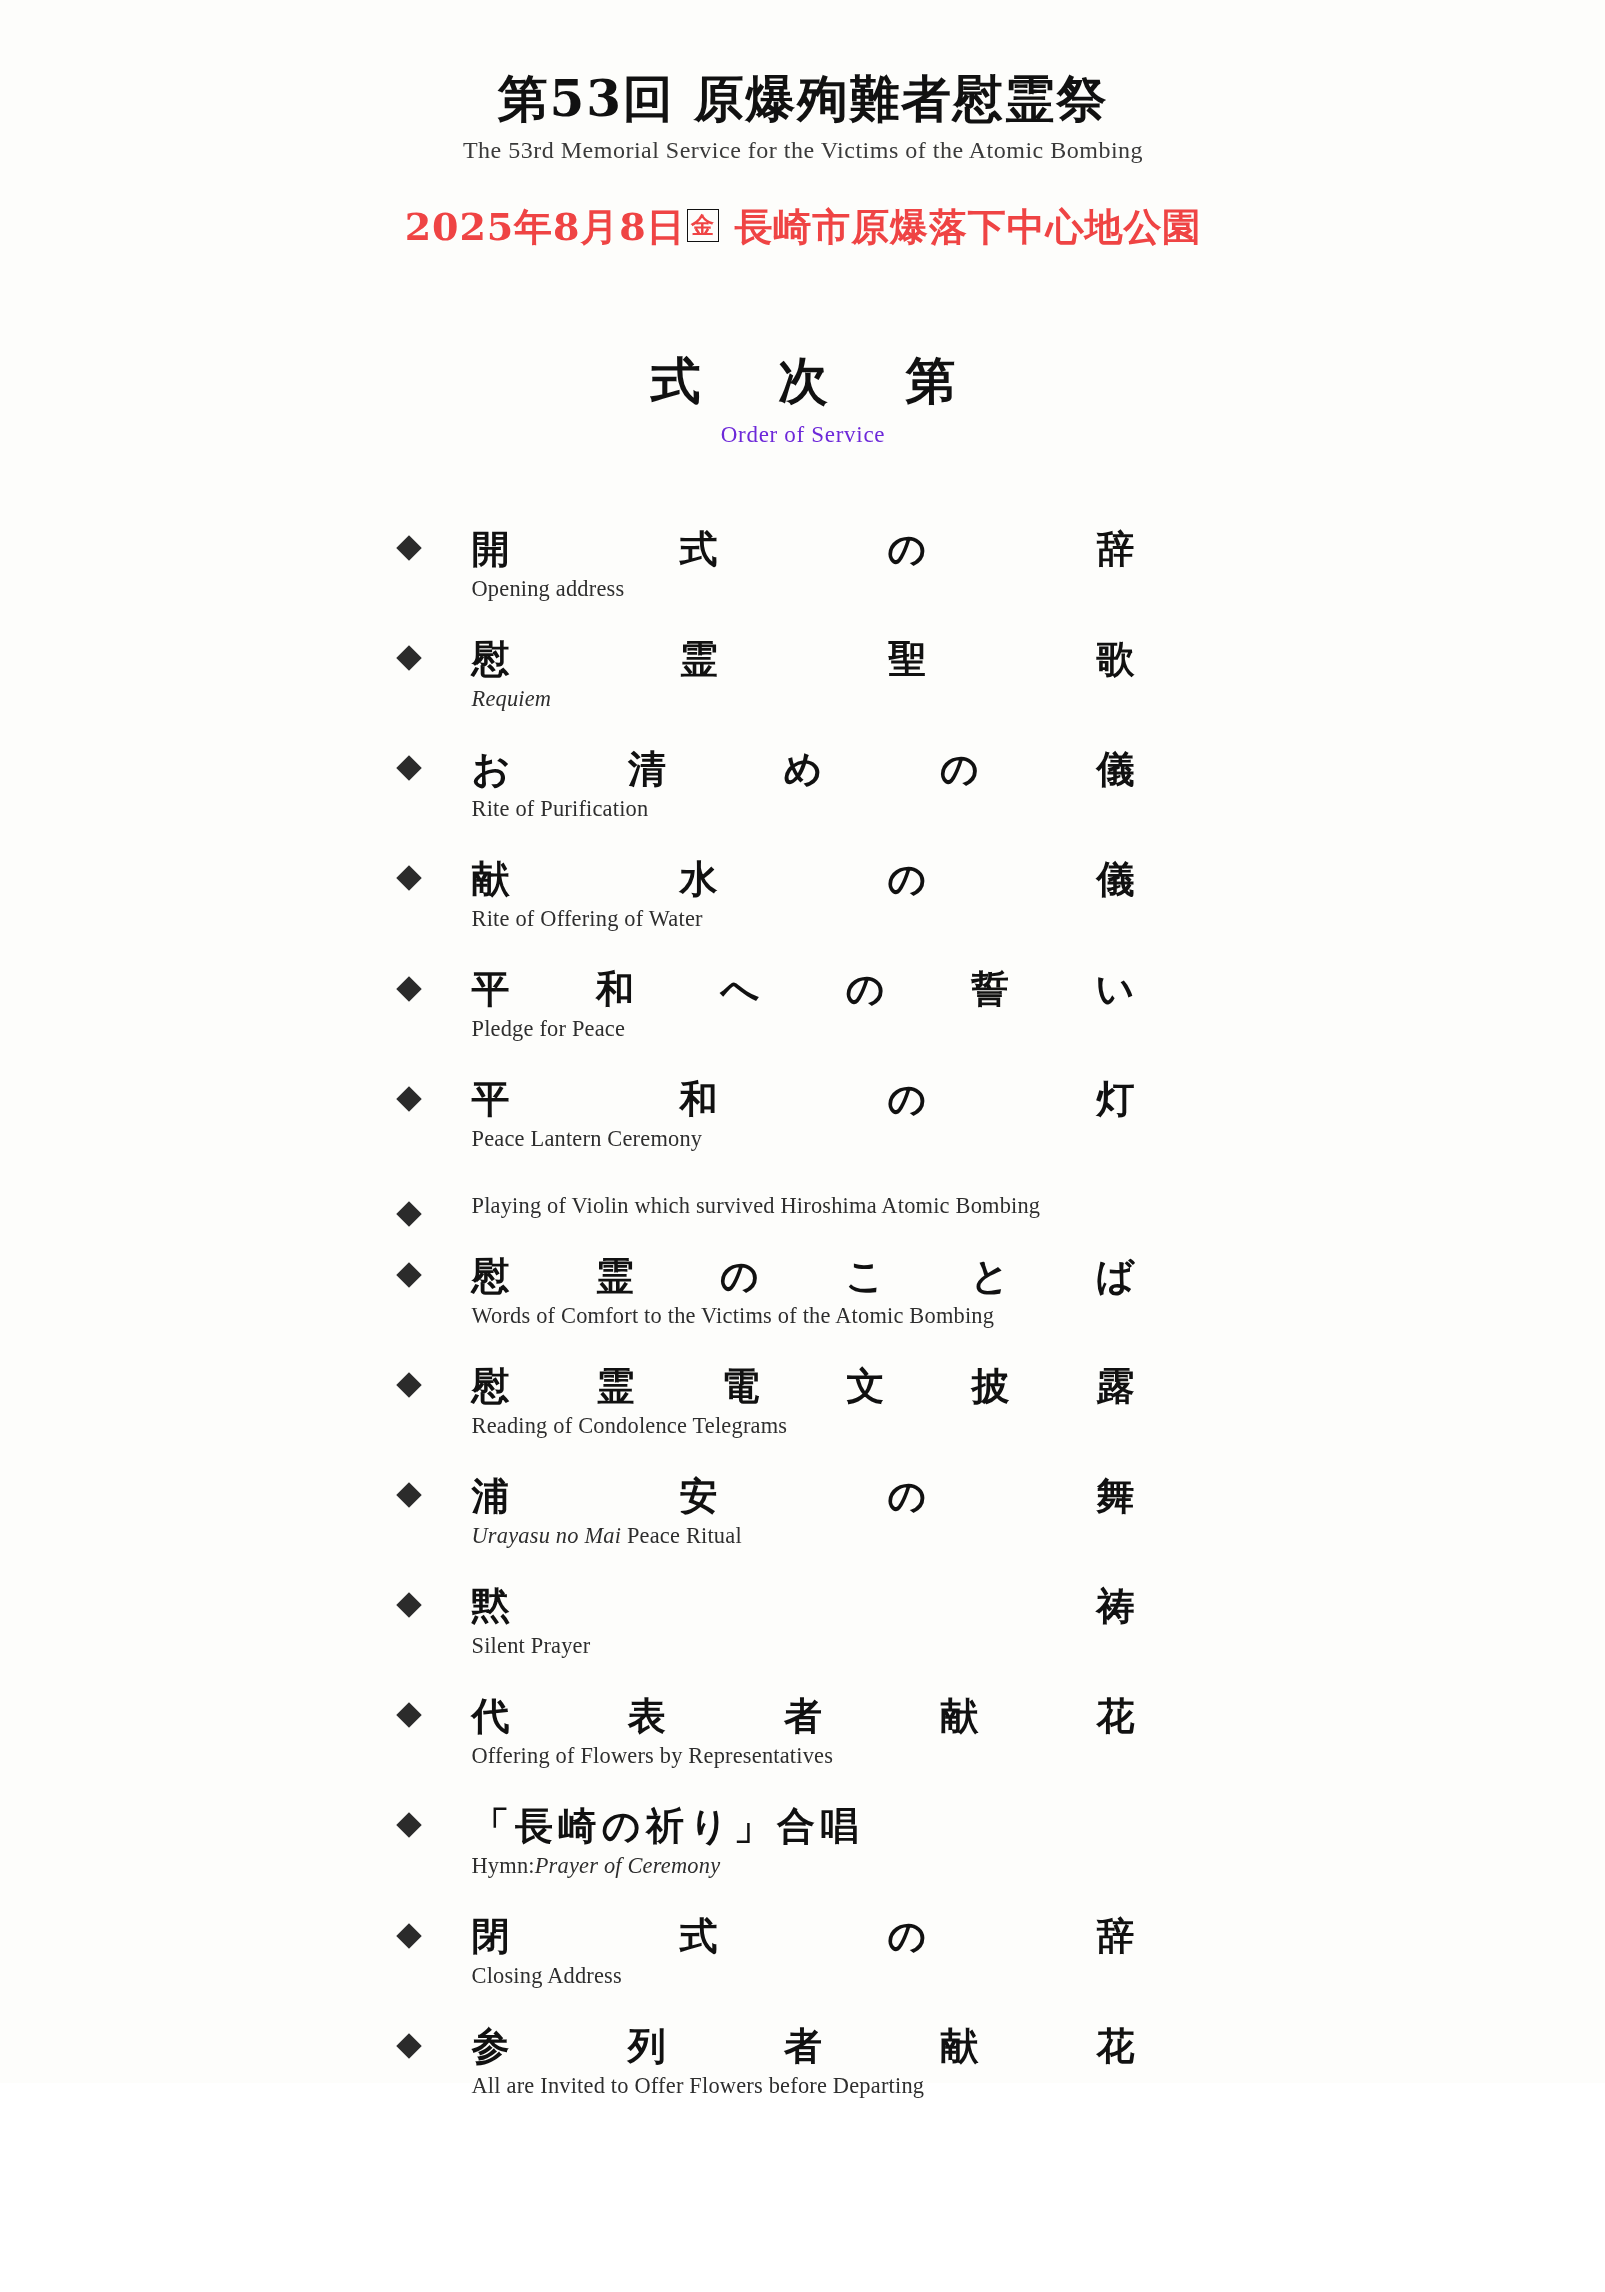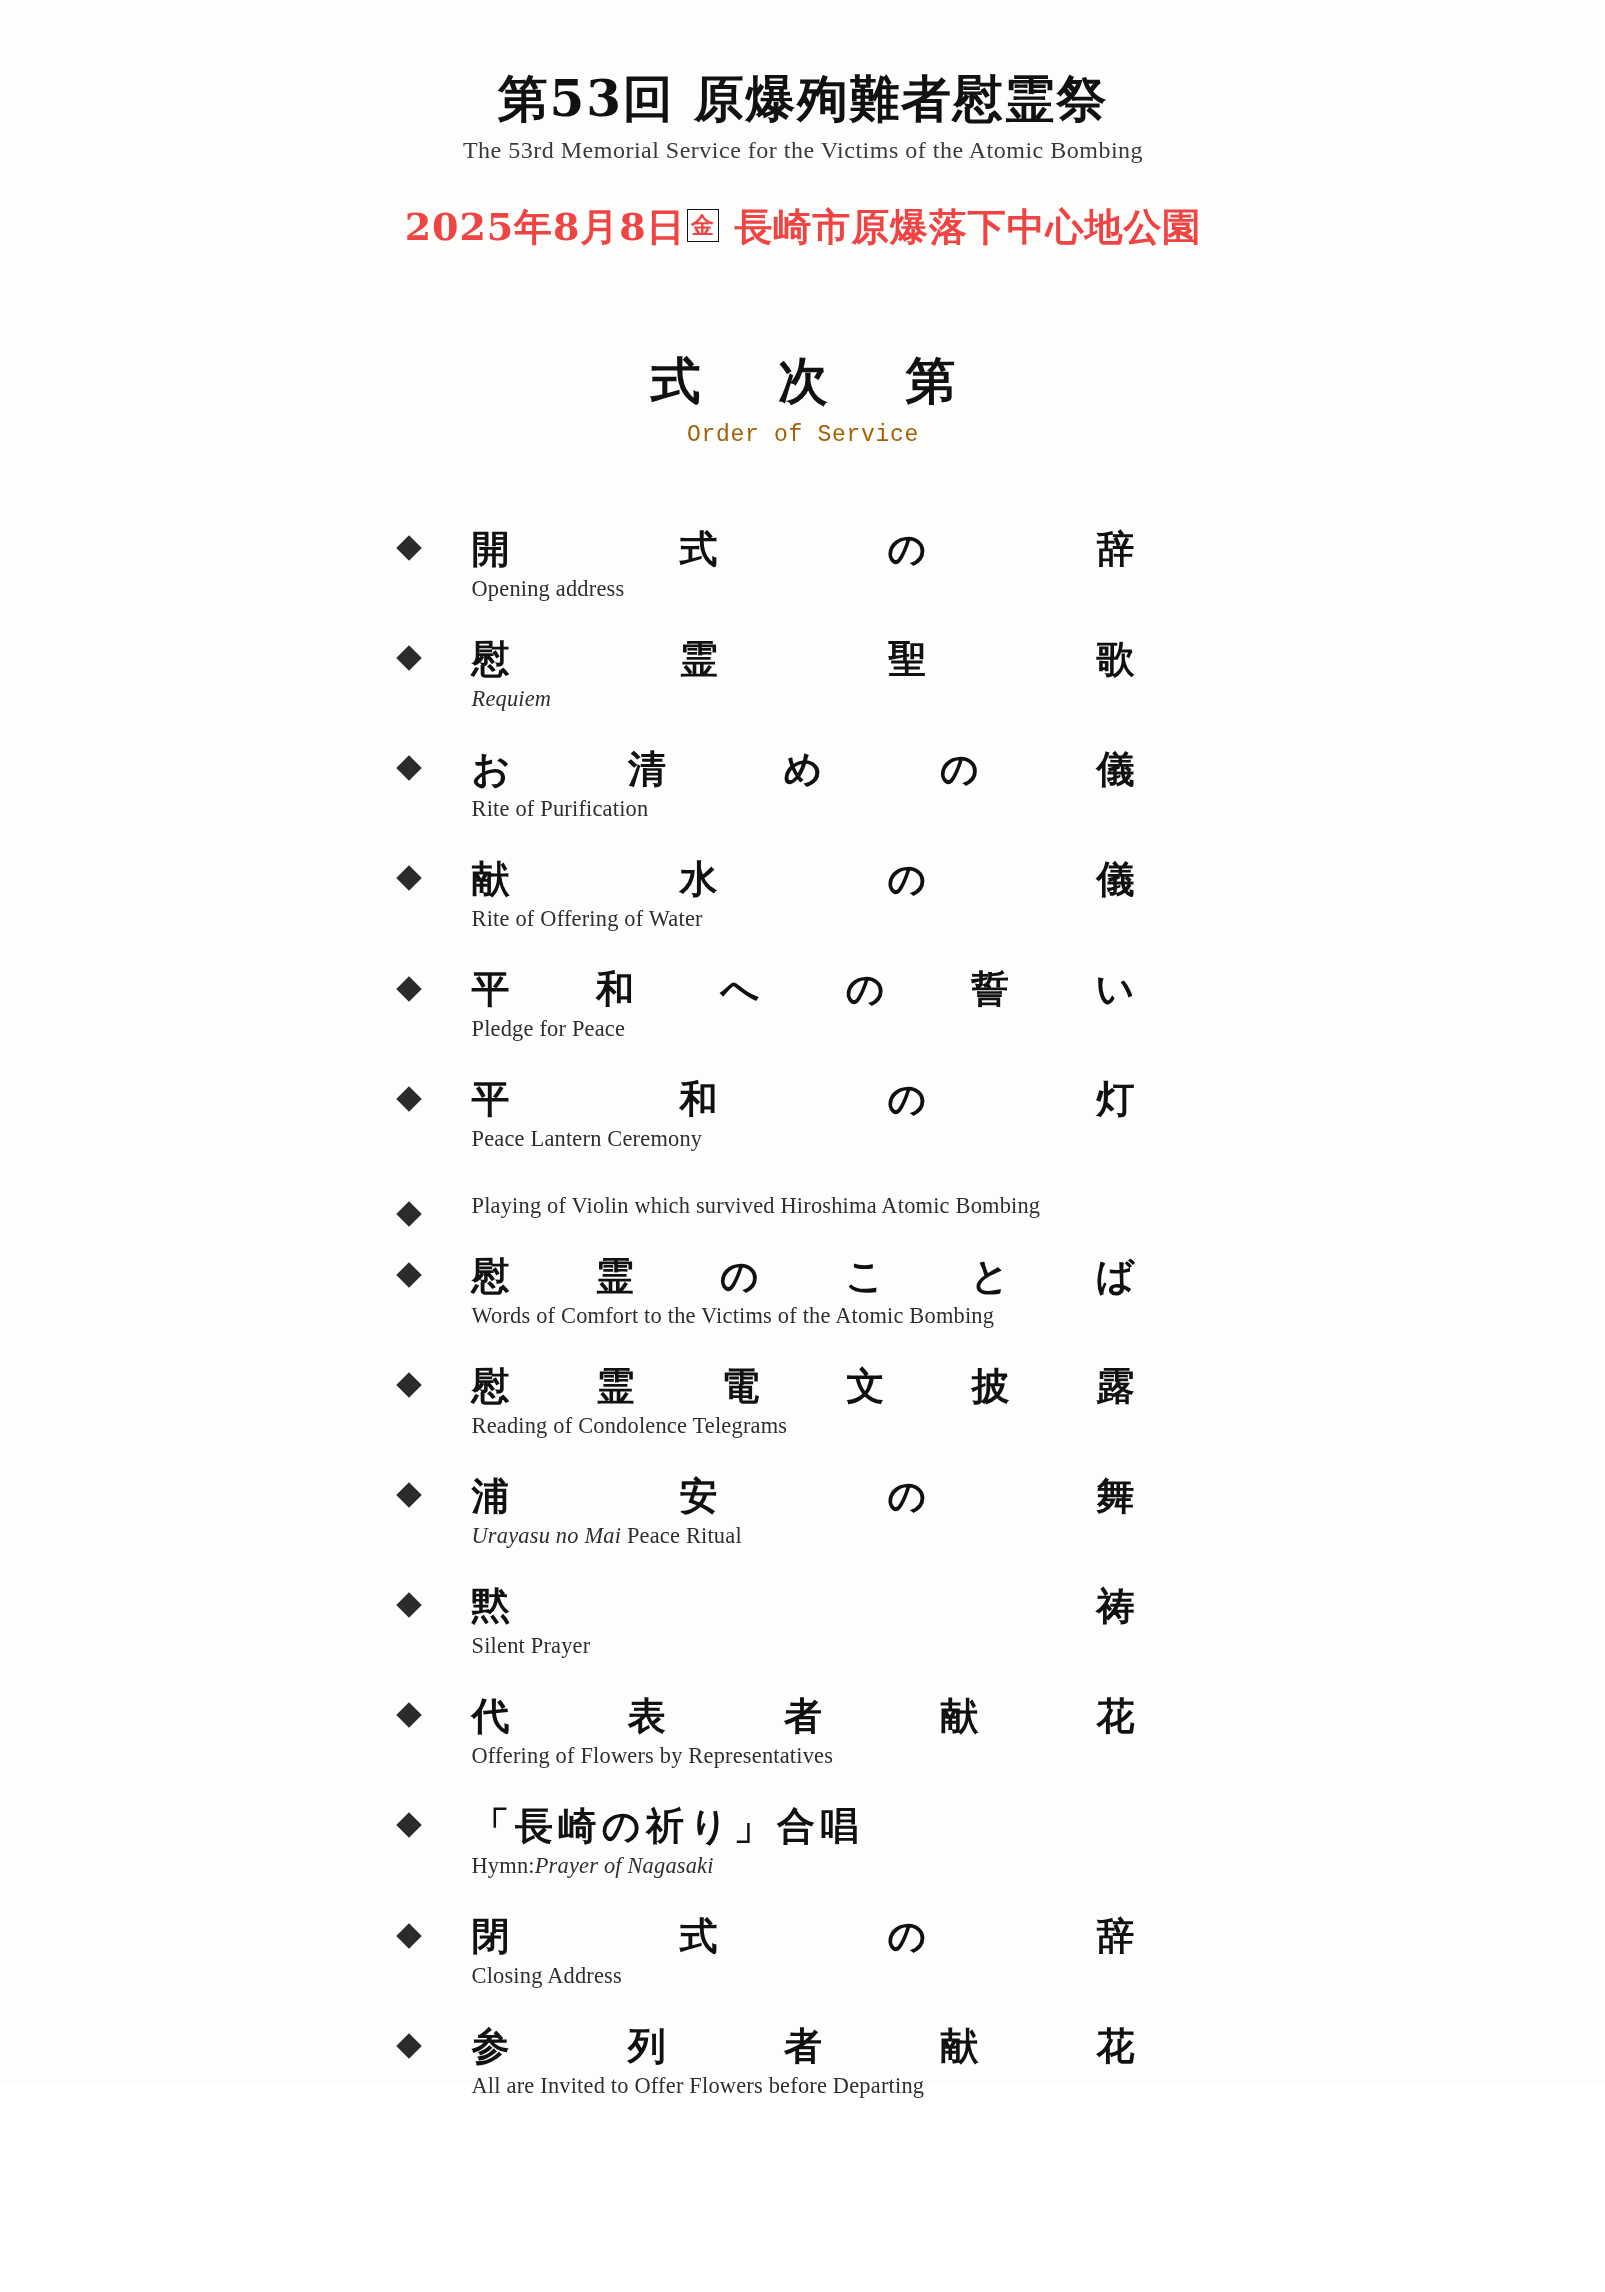--- a/index.html
+++ b/index.html
@@ -76,24 +76,24 @@
   }
   .order-jp {
     font-family: "DejaVu Serif", "Liberation Serif", serif;
     font-weight: 700;
     font-size: 50px;
     letter-spacing: 30px;
     text-indent: 30px;
     color: #111111;
   }
   .order-en {
-    font-family: Liberation Mono, monospace;
+    font-family: Liberation Serif, serif;
     font-size: 23px;
     letter-spacing: 0.7px;
-    color: #a16207;
+    color: #6d28d9;
     margin-top: 7.2px;
   }
 
   
   .program {
     margin: 79px 0 0 0;
     padding: 0;
     list-style: none;
   }
   .item {
@@ -272,21 +272,21 @@
           <span class="ch">表</span>
           <span class="ch">者</span>
           <span class="ch">献</span>
           <span class="ch">花</span>
         </div>
         <div class="item-en">Offering of Flowers by Representatives</div>
       </li>
       <li class="item">
         <span class="diamond"></span>
         <div class="item-jp tight">「長崎の祈り」合唱</div>
-        <div class="item-en">Hymn:<i>Prayer of Nagasaki</i></div>
+        <div class="item-en">Hymn:<i>Prayer of Ceremony</i></div>
       </li>
       <li class="item">
         <span class="diamond"></span>
         <div class="item-jp">
           <span class="ch">閉</span>
           <span class="ch">式</span>
           <span class="ch">の</span>
           <span class="ch">辞</span>
         </div>
         <div class="item-en">Closing Address</div>

